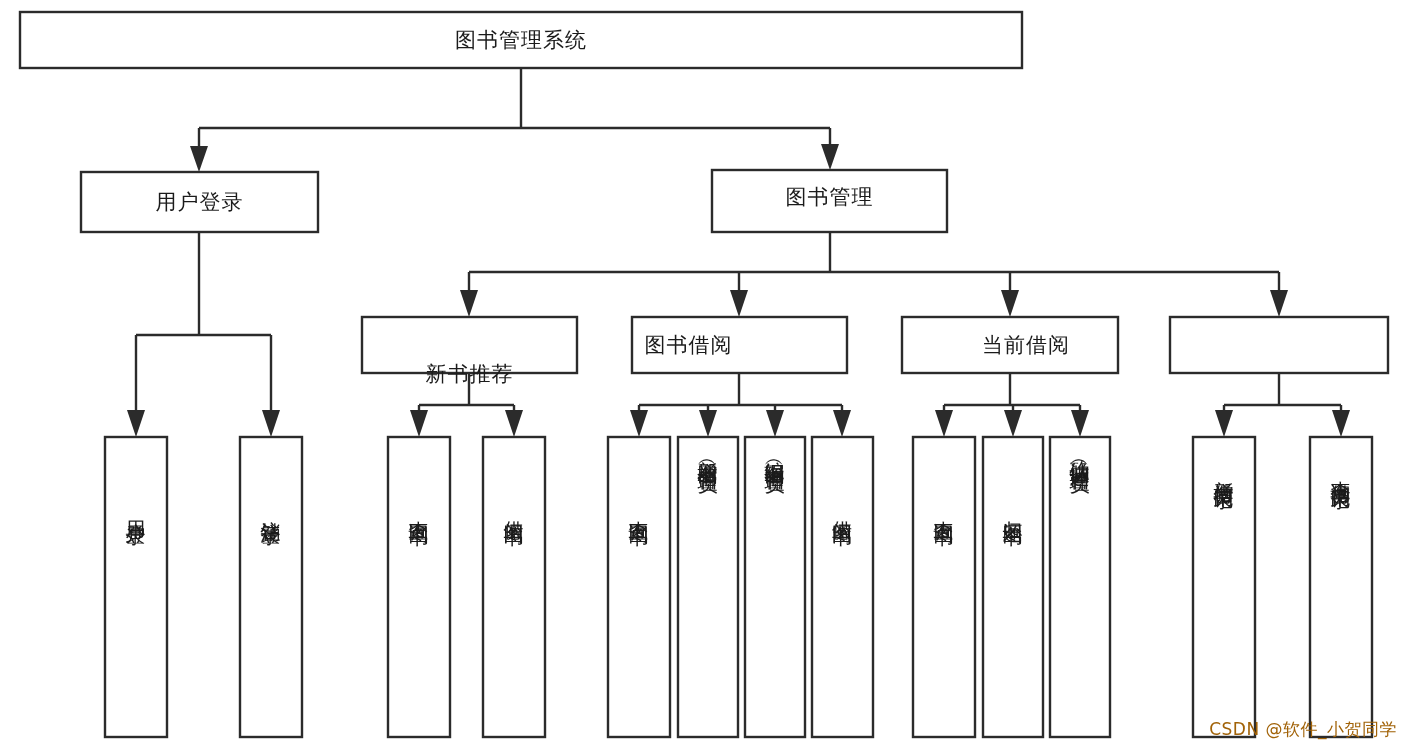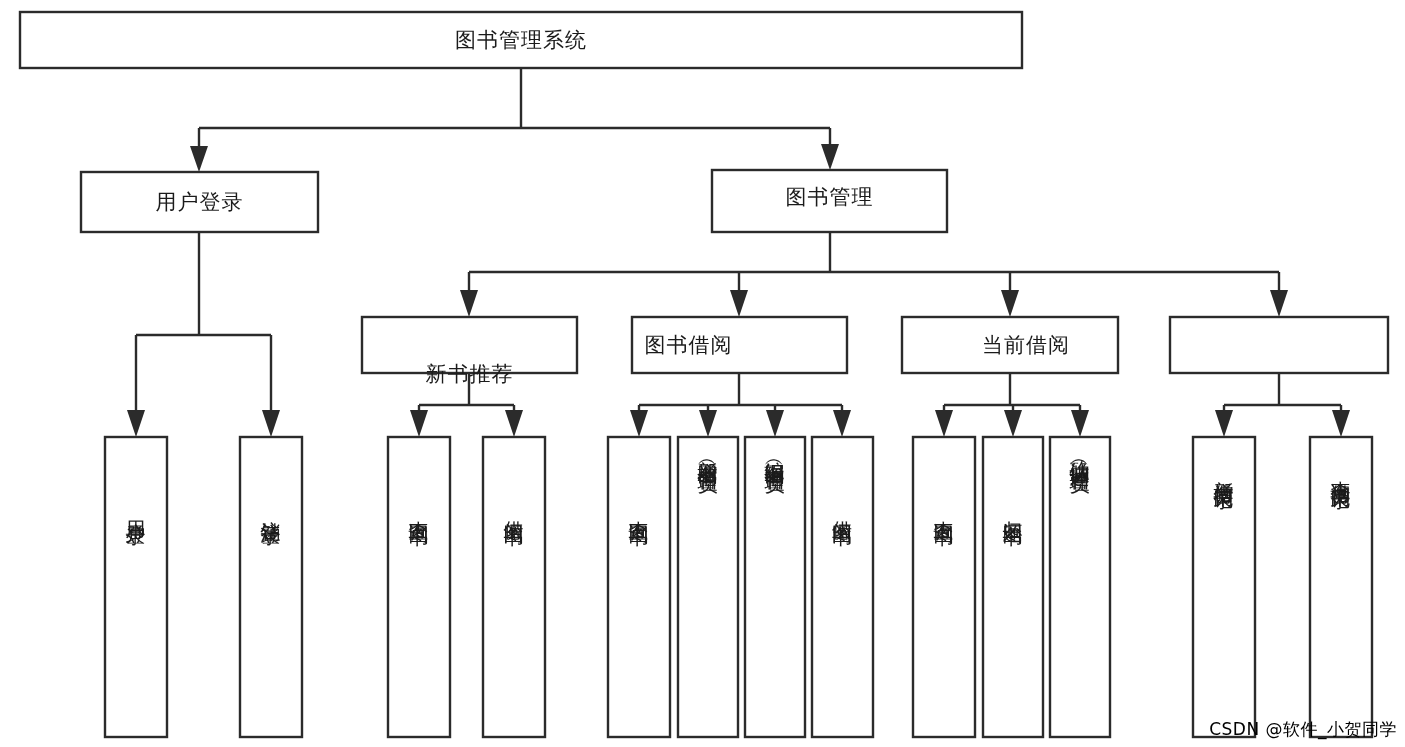--- a/index.html
+++ b/index.html
@@ -71,21 +71,21 @@
     color: #1b1b1b;
     letter-spacing: 1px;
     white-space: nowrap;
   }
   .watermark {
     position: absolute;
     right: 8px;
     bottom: 6px;
     font-family: "DejaVu Sans", "Liberation Sans", sans-serif;
     font-size: 17px;
-    color: #000000;
+    color: #a16207;
     letter-spacing: 0.5px;
     white-space: nowrap;
   }
 </style>
 </head>
 <body>
 
 <div id="diagram-root">
 
   <svg class="flow" viewBox="0 0 1405 747" xmlns="http://www.w3.org/2000/svg">

